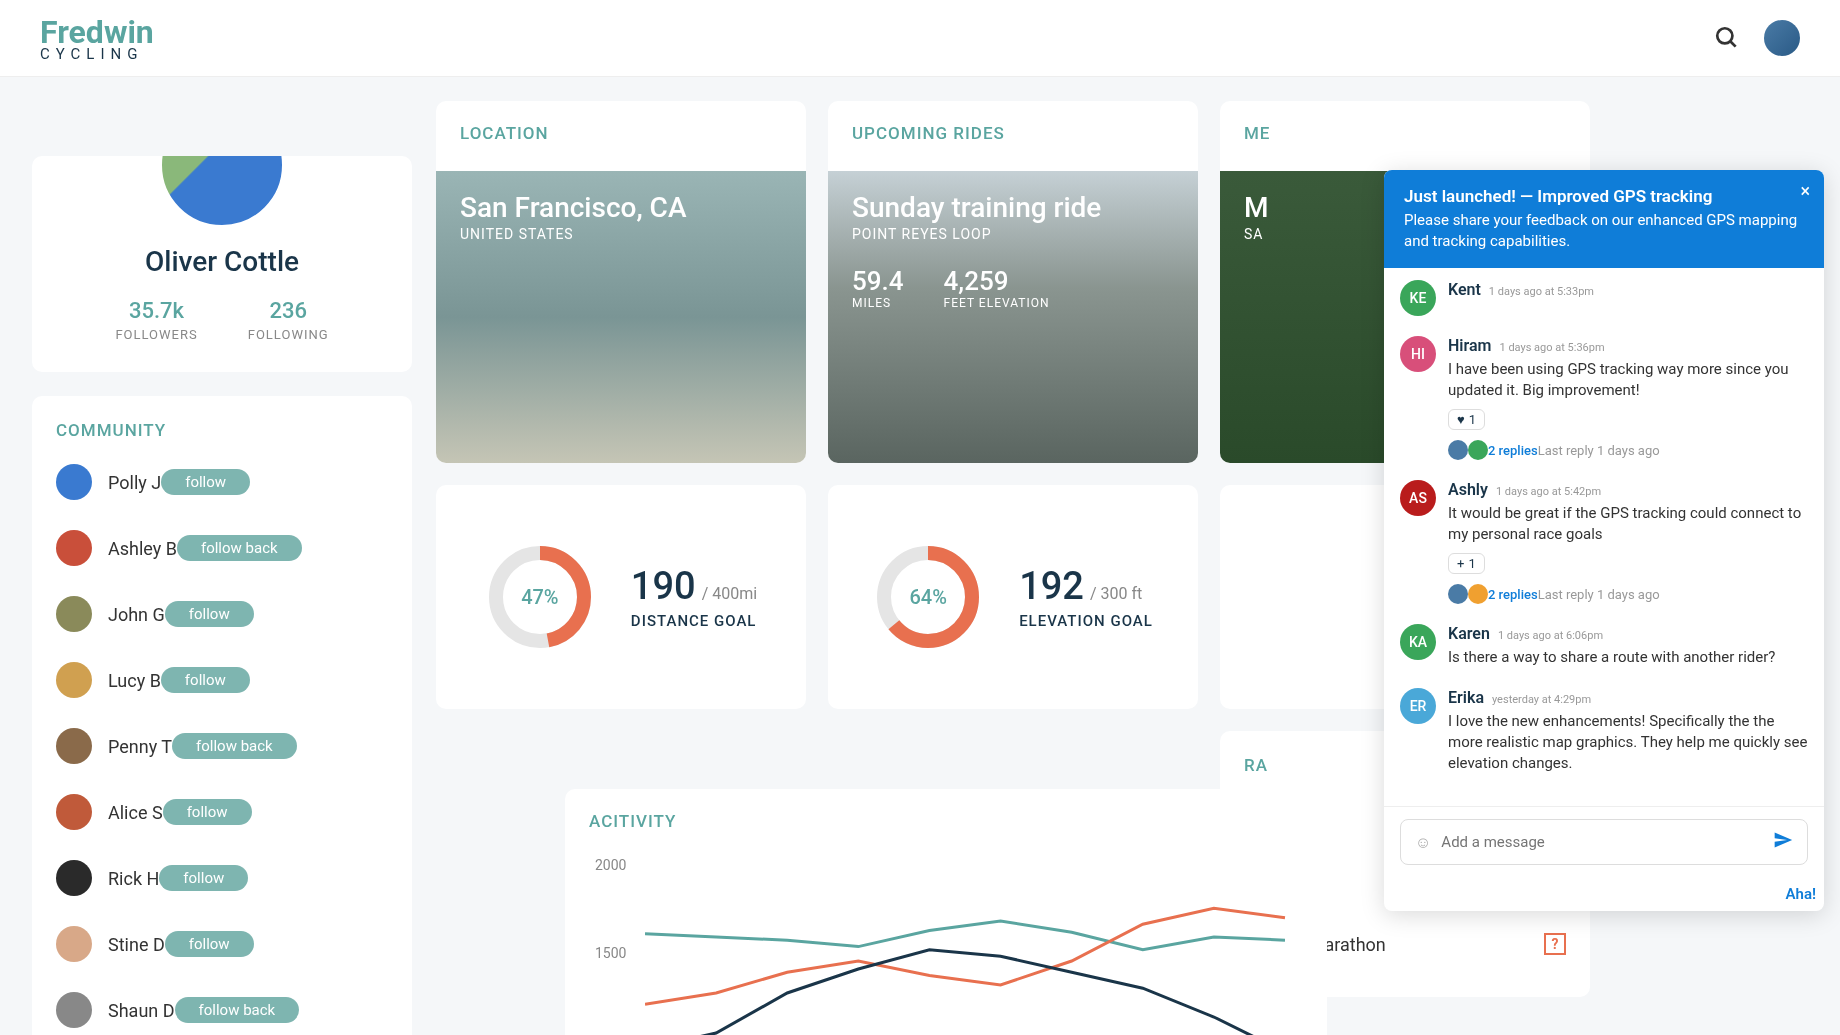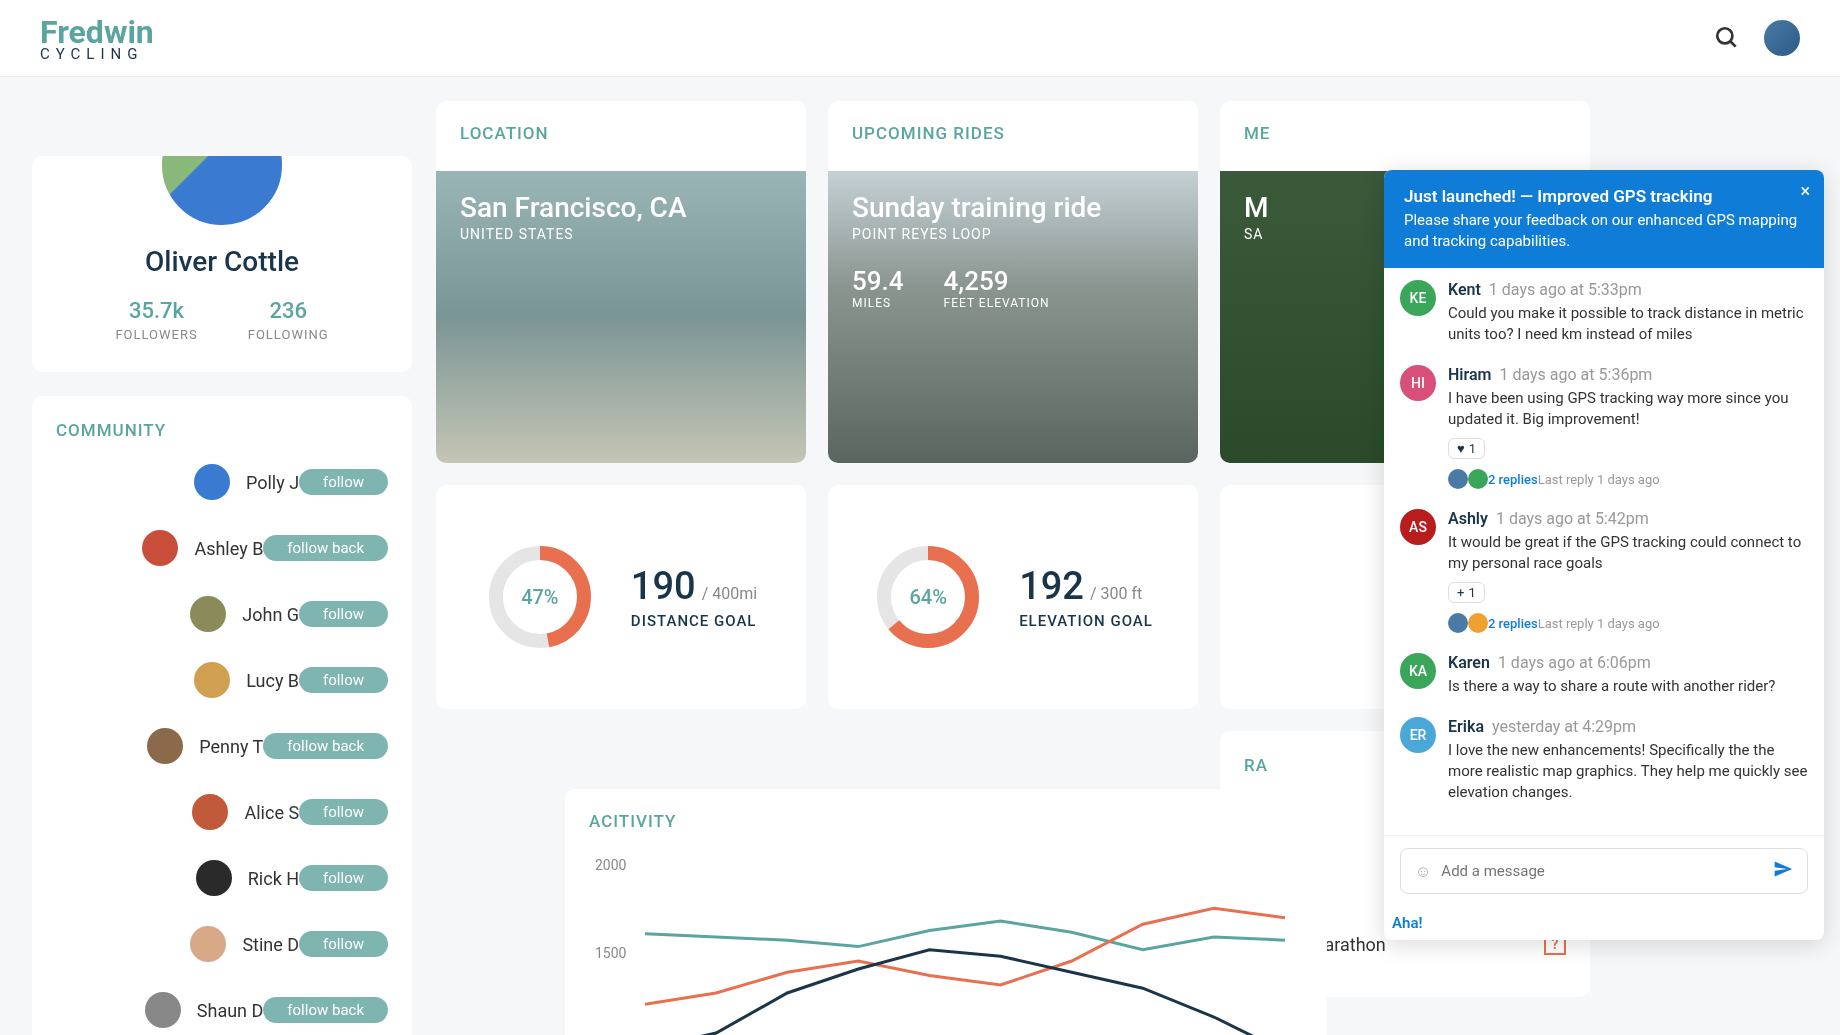--- a/index.html
+++ b/index.html
@@ -13,21 +13,21 @@
 .main{display:flex;gap:24px;padding:24px 32px}
 .sidebar{width:380px;display:flex;flex-direction:column;gap:24px}
 .profile-card{background:#fff;border-radius:10px;padding:0 20px 30px;text-align:center;position:relative;margin-top:55px}
 .profile-avatar{width:128px;height:128px;border-radius:50%;background:linear-gradient(135deg,#8ab87a 40%,#3a7ad0 41%);margin:-55px auto 16px;border:4px solid #fff}
 .profile-name{font-size:28px;font-weight:500;color:#1a3549;margin-bottom:20px}
 .profile-stats{display:flex;justify-content:center;gap:50px}
 .stat-num{font-size:22px;color:#5aa5a0;font-weight:500}
 .stat-lbl{font-size:13px;color:#888;letter-spacing:1px;margin-top:4px}
 .community-card{background:#fff;border-radius:10px;padding:24px}
 .community-title{color:#5aa5a0;font-size:17px;letter-spacing:1px;margin-bottom:24px;font-weight:500}
-.community-row{display:flex;align-items:center;justify-content:flex-end;margin-bottom:30px}
+.community-row{display:flex;align-items:center;justify-content:flex-start;margin-bottom:30px}
 .comm-left{display:flex;align-items:center;gap:16px}
 .comm-avatar{width:36px;height:36px;border-radius:50%}
 .comm-name{font-size:18px;color:#333}
 .follow-btn{background:#7eb5b0;color:#fff;border:none;border-radius:14px;padding:4px 24px;font-size:15px;cursor:pointer}
 .content{flex:1;display:flex;gap:22px}
 .col{display:flex;flex-direction:column;gap:22px}
 .col1{width:370px}.col2{width:370px}.col3{flex:1}
 .card{background:#fff;border-radius:10px;overflow:hidden}
 .card-header{color:#5aa5a0;font-size:17px;letter-spacing:1px;padding:22px 24px 16px;font-weight:500}
 .img-card{height:362px;position:relative}
@@ -55,32 +55,32 @@
 .feedback-panel{position:fixed;right:16px;top:170px;width:440px;background:#fff;border-radius:8px;box-shadow:0 4px 24px rgba(0,0,0,0.15);display:flex;flex-direction:column;max-height:840px}
 .fb-header{background:#0f7dd8;color:#fff;padding:16px 20px;border-radius:8px 8px 0 0;position:relative}
 .fb-close{position:absolute;top:10px;right:14px;color:#fff;font-size:18px;cursor:pointer}
 .fb-title{font-weight:600;font-size:17px}
 .fb-desc{font-size:15px;margin-top:4px;line-height:1.4}
 .fb-body{flex:1;overflow-y:auto;padding:12px 16px}
 .fb-comment{display:flex;gap:12px;margin-bottom:20px}
 .fb-avatar{width:36px;height:36px;border-radius:50%;flex-shrink:0;color:#fff;display:flex;align-items:center;justify-content:center;font-size:14px;font-weight:500}
 .fb-content{flex:1}
 .fb-name{font-weight:600;font-size:16px;display:inline}
-.fb-time{font-size:16px;color:#999;margin-left:8px}
+.fb-time{font-size:11px;color:#999;margin-left:8px}
 .fb-text{font-size:15px;color:#333;margin-top:4px;line-height:1.4}
 .fb-react{display:inline-flex;align-items:center;gap:4px;border:1px solid #ddd;border-radius:6px;padding:2px 8px;margin-top:8px;font-size:13px}
 .fb-replies{display:flex;align-items:center;gap:0;margin-top:10px;font-size:13px}
 .fb-reply-link{color:#0f7dd8;font-weight:500}
 .fb-reply-meta{color:#999}
 .fb-mini-av{width:20px;height:20px;border-radius:50%;font-size:9px}
 .fb-input-row{padding:12px 16px;border-top:1px solid #eee;display:flex;align-items:center;gap:10px}
 .fb-input-box{flex:1;display:flex;align-items:center;gap:10px;border:1px solid #ddd;border-radius:8px;padding:10px 14px}
 .fb-input{border:none;outline:none;flex:1;font-size:15px}
 .fb-send{color:#0f7dd8;font-size:18px}
-.fb-footer{text-align:left;padding:8px;font-size:15px;font-weight:600;color:#0f7dd8}
+.fb-footer{text-align:right;padding:8px;font-size:15px;font-weight:600;color:#0f7dd8}
 </style>
 </head>
 <body>
 
 <div class="header">
   <div>
     <div class="logo">Fredwin</div>
     <div class="logo-sub">CYCLING</div>
   </div>
   <div class="header-right">
@@ -286,21 +286,20 @@
   <div class="fb-header">
     <span class="fb-close">×</span>
     <div class="fb-title">Just launched! — Improved GPS tracking</div>
     <div class="fb-desc">Please share your feedback on our enhanced GPS mapping and tracking capabilities.</div>
   </div>
   <div class="fb-body" id="fb-body">
       <div class="fb-comment">
     <div class="fb-avatar" style="background:#3aa65a">KE</div>
     <div class="fb-content">
       <span class="fb-name">Kent</span><span class="fb-time">1 days ago at 5:33pm</span>
-      <div class="fb-text">Could you make it possible to track distance in metric units too? I need km instead of miles</div>
       
     </div>
   </div>
       <div class="fb-comment">
     <div class="fb-avatar" style="background:#d84f7a">HI</div>
     <div class="fb-content">
       <span class="fb-name">Hiram</span><span class="fb-time">1 days ago at 5:36pm</span>
       <div class="fb-text">I have been using GPS tracking way more since you updated it. Big improvement!</div>
       <div class="fb-react">
             <span>♥</span>

